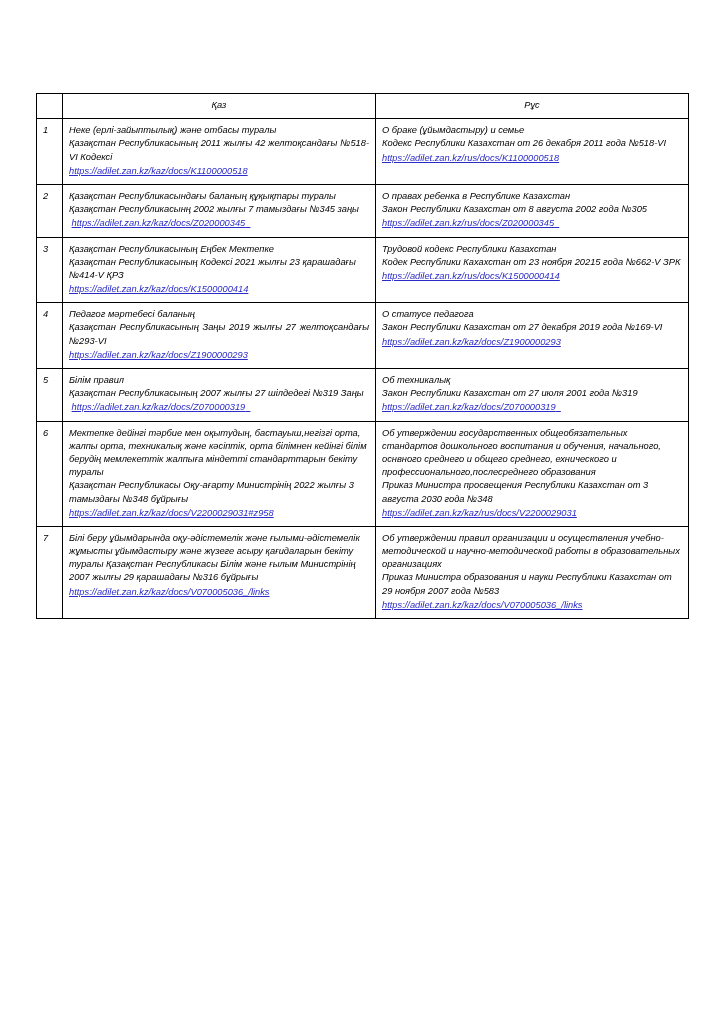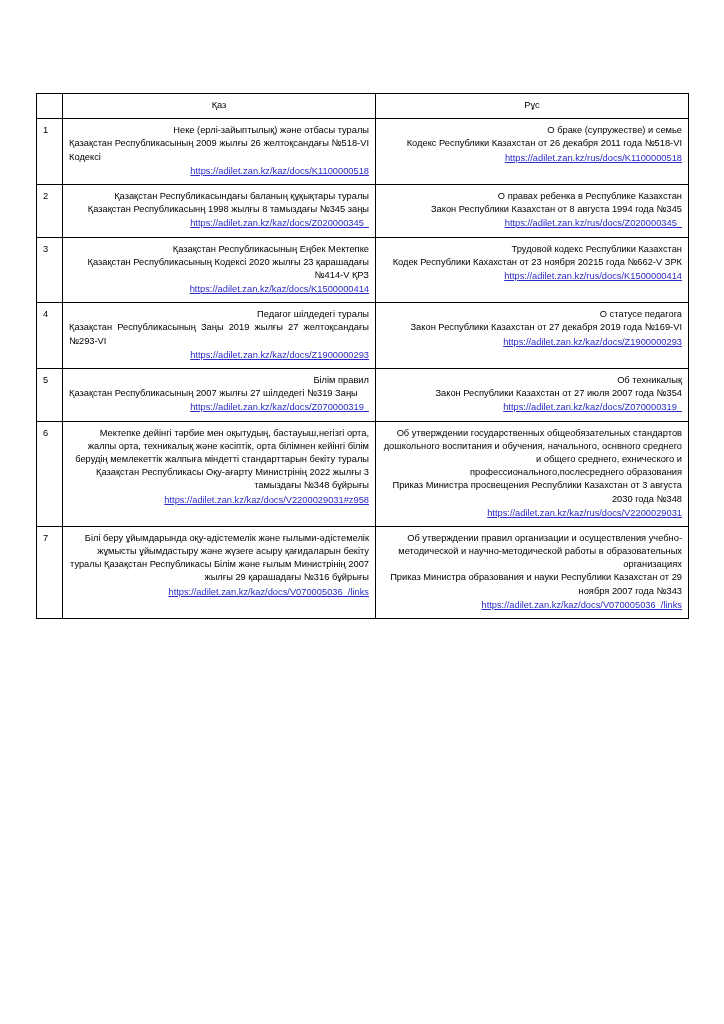--- a/index.html
+++ b/index.html
@@ -18,20 +18,21 @@
     position: relative;
     width: 724px;
     height: 1024px;
     box-sizing: border-box;
     padding: 93px 36px 0 36px;
   }
   table.doc-table {
     width: 652px;
     border-collapse: collapse;
     table-layout: fixed;
+    font-style: italic;
   }
   table.doc-table td, table.doc-table th {
     border: 1px solid #000000;
     vertical-align: top;
     padding: 5px 6px 6px 6px;
     font-size: 9.3px;
     line-height: 1.42;
     font-weight: normal;
   }
   col.c-num { width: 26px; }
@@ -44,21 +45,20 @@
     padding-bottom: 3px;
     font-size: 9.3px;
   }
   td.num {
     text-align: left;
     padding-left: 7px;
     font-size: 9.3px;
   }
   .cell-line {
     margin: 0;
-    text-align: right;
   }
   .j {
     text-align: justify;
     text-justify: inter-word;
   }
   a.link {
     color: #2b2bc8;
     text-decoration: underline;
     word-break: break-all;
   }
@@ -86,82 +86,82 @@
         <th>Қаз</th>
         <th>Рұс</th>
       </tr>
     </thead>
     <tbody>
 
       <tr>
         <td class="num">1</td>
         <td>
           <div class="cell-line">Неке (ерлі-зайыптылық) және отбасы туралы</div>
-          <div class="cell-line j">Қазақстан Республикасының 2009 жылғы 26 желтоқсандағы №518-VI Кодексі</div>
+          <div class="cell-line j">Қазақстан Республикасының 2011 жылғы 42 желтоқсандағы №518-VI Кодексі</div>
           <div class="cell-line pad-top"><a class="link" href="#">https://adilet.zan.kz/kaz/docs/K1100000518</a></div>
         </td>
         <td>
-          <div class="cell-line">О браке (супружестве) и семье</div>
+          <div class="cell-line">О браке (ұйымдастыру) и семье</div>
           <div class="cell-line">Кодекс Республики Казахстан от 26 декабря 2011 года №518-VI</div>
           <div class="cell-line pad-top"><a class="link" href="#">https://adilet.zan.kz/rus/docs/K1100000518</a></div>
         </td>
       </tr>
 
       <tr>
         <td class="num">2</td>
         <td>
           <div class="cell-line">Қазақстан Республикасындағы баланың құқықтары туралы</div>
-          <div class="cell-line">Қазақстан Республикасынң 1998 жылғы 8 тамыздағы №345 заңы</div>
+          <div class="cell-line">Қазақстан Республикасынң 2002 жылғы 7 тамыздағы №345 заңы</div>
           <div class="cell-line pad-top">&nbsp;<a class="link" href="#">https://adilet.zan.kz/kaz/docs/Z020000345</a><span class="blue">&nbsp;&nbsp;</span></div>
         </td>
         <td>
           <div class="cell-line">О правах ребенка в Республике Казахстан</div>
-          <div class="cell-line">Закон Республики Казахстан от 8 августа 1994 года №345</div>
+          <div class="cell-line">Закон Республики Казахстан от 8 августа 2002 года №305</div>
           <div class="cell-line pad-top"><a class="link" href="#">https://adilet.zan.kz/rus/docs/Z020000345</a><span class="blue">&nbsp;&nbsp;</span></div>
         </td>
       </tr>
 
       <tr class="row-tall">
         <td class="num">3</td>
         <td>
           <div class="cell-line">Қазақстан Республикасының Еңбек Мектепке</div>
-          <div class="cell-line">Қазақстан Республикасының Кодексі 2020 жылғы 23 қарашадағы №414-V ҚРЗ</div>
+          <div class="cell-line">Қазақстан Республикасының Кодексі 2021 жылғы 23 қарашадағы №414-V ҚРЗ</div>
           <div class="cell-line pad-top"><a class="link" href="#">https://adilet.zan.kz/kaz/docs/K1500000414</a></div>
         </td>
         <td>
           <div class="cell-line">Трудовой кодекс Республики Казахстан</div>
           <div class="cell-line">Кодек Республики Кахахстан от 23 ноября 20215 года №662-V ЗРК</div>
           <div class="cell-line pad-top"><a class="link" href="#">https://adilet.zan.kz/rus/docs/K1500000414</a></div>
         </td>
       </tr>
 
       <tr class="row-tall">
         <td class="num">4</td>
         <td>
-          <div class="cell-line">Педагог шілдедегі туралы</div>
+          <div class="cell-line">Педагог мәртебесі баланың</div>
           <div class="cell-line j">Қазақстан Республикасының Заңы 2019 жылғы 27 желтоқсандағы №293-VI</div>
           <div class="cell-line pad-top"><a class="link" href="#">https://adilet.zan.kz/kaz/docs/Z1900000293</a></div>
         </td>
         <td>
           <div class="cell-line">О статусе педагога</div>
           <div class="cell-line">Закон Республики Казахстан от 27 декабря 2019 года №169-VI</div>
           <div class="cell-line pad-top"><a class="link" href="#">https://adilet.zan.kz/kaz/docs/Z1900000293</a></div>
         </td>
       </tr>
 
       <tr class="row-tall">
         <td class="num">5</td>
         <td>
           <div class="cell-line">Білім правил</div>
           <div class="cell-line j">Қазақстан Республикасының 2007 жылғы 27 шілдедегі №319 Заңы</div>
           <div class="cell-line pad-top">&nbsp;<a class="link" href="#">https://adilet.zan.kz/kaz/docs/Z070000319</a><span class="blue">&nbsp;&nbsp;</span></div>
         </td>
         <td>
           <div class="cell-line">Об техникалық</div>
-          <div class="cell-line">Закон Республики Казахстан от 27 июля 2007 года №354</div>
+          <div class="cell-line">Закон Республики Казахстан от 27 июля 2001 года №319</div>
           <div class="cell-line pad-top"><a class="link" href="#">https://adilet.zan.kz/kaz/docs/Z070000319</a><span class="blue">&nbsp;&nbsp;</span></div>
         </td>
       </tr>
 
       <tr class="row-tall2">
         <td class="num">6</td>
         <td>
           <div class="cell-line">Мектепке дейінгі тәрбие мен оқытудың, бастауыш,негізгі орта, жалпы орта, техникалық және кәсіптік, орта білімнен кейінгі білім берудің мемлекеттік жалпыға міндетті стандарттарын бекіту туралы</div>
           <div class="cell-line">Қазақстан Республикасы Оқу-ағарту Министрінің 2022 жылғы 3 тамыздағы №348 бұйрығы</div>
           <div class="cell-line pad-top"><a class="link" href="#">https://adilet.zan.kz/kaz/docs/V2200029031#z958</a></div>
@@ -174,20 +174,20 @@
       </tr>
 
       <tr class="row-tall2">
         <td class="num">7</td>
         <td>
           <div class="cell-line">Білі беру ұйымдарында оқу-әдістемелік және ғылыми-әдістемелік жұмысты ұйымдастыру және жүзеге асыру қағидаларын бекіту туралы Қазақстан Республикасы Білім және ғылым Министрінің 2007 жылғы 29 қарашадағы №316 бұйрығы</div>
           <div class="cell-line pad-top"><a class="link" href="#">https://adilet.zan.kz/kaz/docs/V070005036_/links</a></div>
         </td>
         <td>
           <div class="cell-line">Об  утверждении правил организации и осуществления учебно-методической и научно-методической работы в образовательных организациях</div>
-          <div class="cell-line">Приказ Министра образования и науки Республики Казахстан от 29 ноября 2007 года №343</div>
+          <div class="cell-line">Приказ Министра образования и науки Республики Казахстан от 29 ноября 2007 года №583</div>
           <div class="cell-line pad-top"><a class="link" href="#">https://adilet.zan.kz/kaz/docs/V070005036_/links</a></div>
         </td>
       </tr>
 
     </tbody>
   </table>
 </div>
 
 </body></html>

